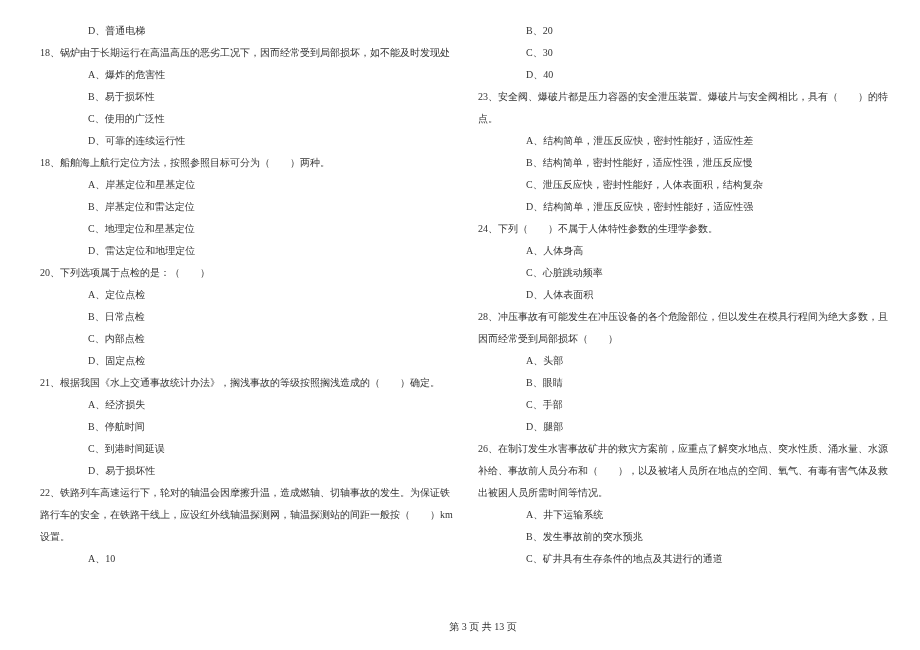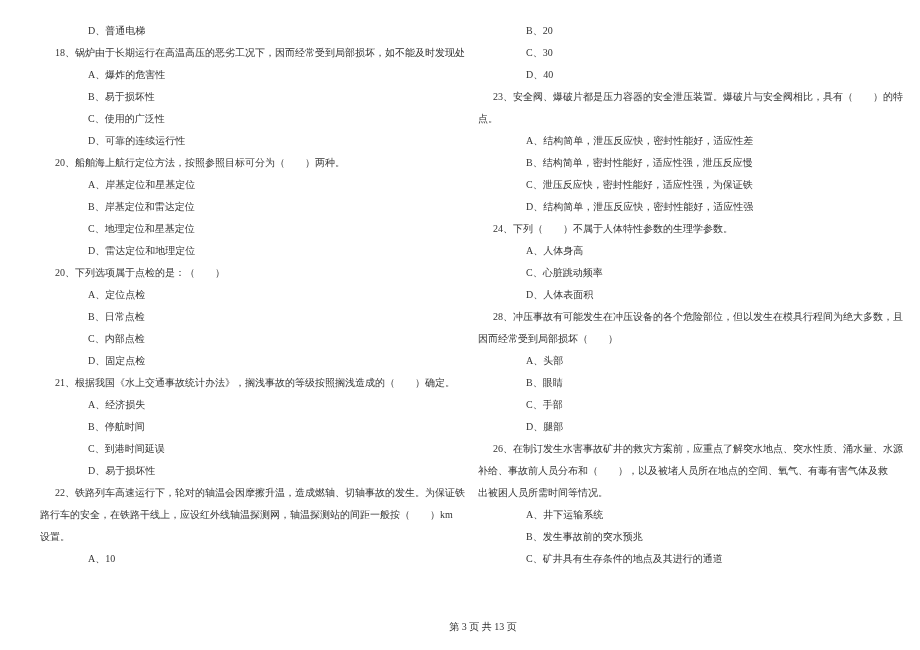--- a/index.html
+++ b/index.html
@@ -25,21 +25,20 @@
     }
     .line {
       line-height: 2.2;
       white-space: nowrap;
     }
     .indent1 {
       padding-left: 48px;
     }
     .qline {
       padding-left: 0;
-      margin-left: 15px;
     }
     .cont {
       padding-left: 0;
     }
     .footer {
       position: absolute;
       bottom: 16px;
       left: 0;
       width: 100%;
       text-align: center;
@@ -52,21 +51,21 @@
 <body>
 
 <div class="page">
   <div class="col">
     <div class="line indent1">D、普通电梯</div>
     <div class="line qline">18、锅炉由于长期运行在高温高压的恶劣工况下，因而经常受到局部损坏，如不能及时发现处</div>
     <div class="line indent1">A、爆炸的危害性</div>
     <div class="line indent1">B、易于损坏性</div>
     <div class="line indent1">C、使用的广泛性</div>
     <div class="line indent1">D、可靠的连续运行性</div>
-    <div class="line qline">20、船舶海上航行定位方法，按照参照目标可分为（　　）两种。</div>
+    <div class="line qline">18、船舶海上航行定位方法，按照参照目标可分为（　　）两种。</div>
     <div class="line indent1">A、岸基定位和星基定位</div>
     <div class="line indent1">B、岸基定位和雷达定位</div>
     <div class="line indent1">C、地理定位和星基定位</div>
     <div class="line indent1">D、雷达定位和地理定位</div>
     <div class="line qline">20、下列选项属于点检的是：（　　）</div>
     <div class="line indent1">A、定位点检</div>
     <div class="line indent1">B、日常点检</div>
     <div class="line indent1">C、内部点检</div>
     <div class="line indent1">D、固定点检</div>
     <div class="line qline">21、根据我国《水上交通事故统计办法》，搁浅事故的等级按照搁浅造成的（　　）确定。</div>
@@ -81,21 +80,21 @@
   </div>
 
   <div class="col">
     <div class="line indent1">B、20</div>
     <div class="line indent1">C、30</div>
     <div class="line indent1">D、40</div>
     <div class="line qline">23、安全阀、爆破片都是压力容器的安全泄压装置。爆破片与安全阀相比，具有（　　）的特</div>
     <div class="line cont">点。</div>
     <div class="line indent1">A、结构简单，泄压反应快，密封性能好，适应性差</div>
     <div class="line indent1">B、结构简单，密封性能好，适应性强，泄压反应慢</div>
-    <div class="line indent1">C、泄压反应快，密封性能好，适应性强，为保证铁</div>
+    <div class="line indent1">C、泄压反应快，密封性能好，人体表面积，结构复杂</div>
     <div class="line indent1">D、结构简单，泄压反应快，密封性能好，适应性强</div>
     <div class="line qline">24、下列（　　）不属于人体特性参数的生理学参数。</div>
     <div class="line indent1">A、人体身高</div>
     <div class="line indent1">C、心脏跳动频率</div>
     <div class="line indent1">D、人体表面积</div>
     <div class="line qline">28、冲压事故有可能发生在冲压设备的各个危险部位，但以发生在模具行程间为绝大多数，且</div>
     <div class="line cont">因而经常受到局部损坏（　　）</div>
     <div class="line indent1">A、头部</div>
     <div class="line indent1">B、眼睛</div>
     <div class="line indent1">C、手部</div>

